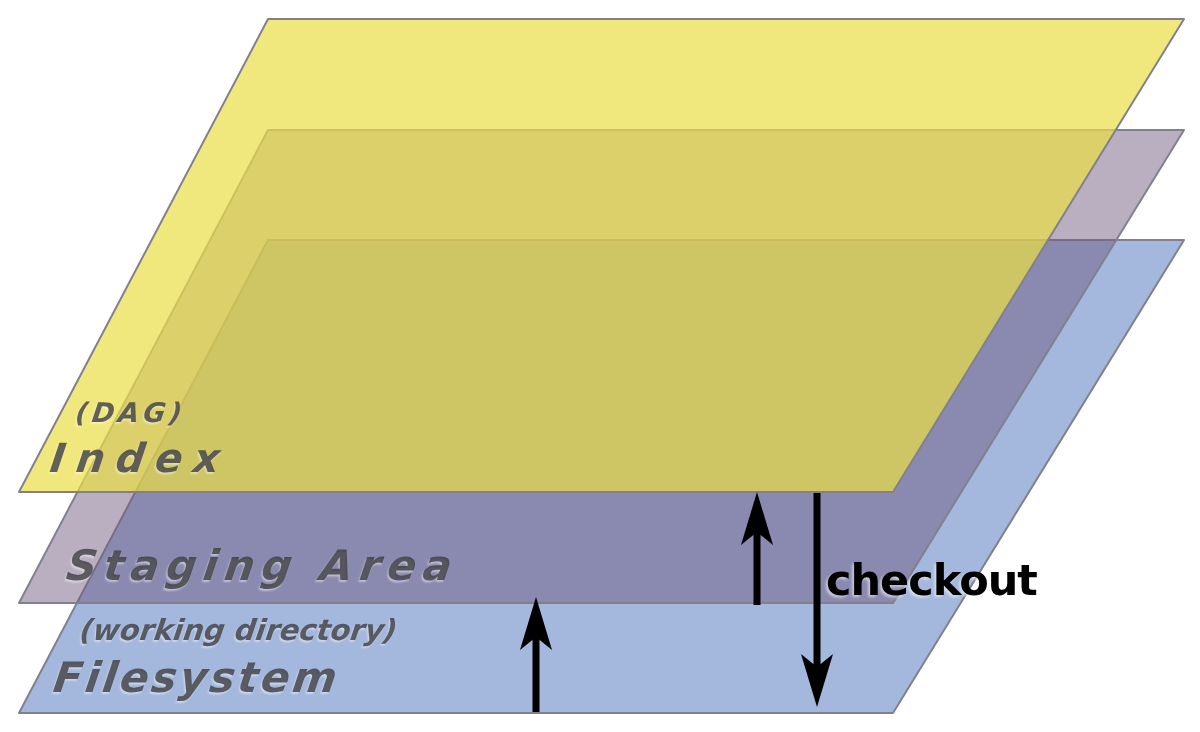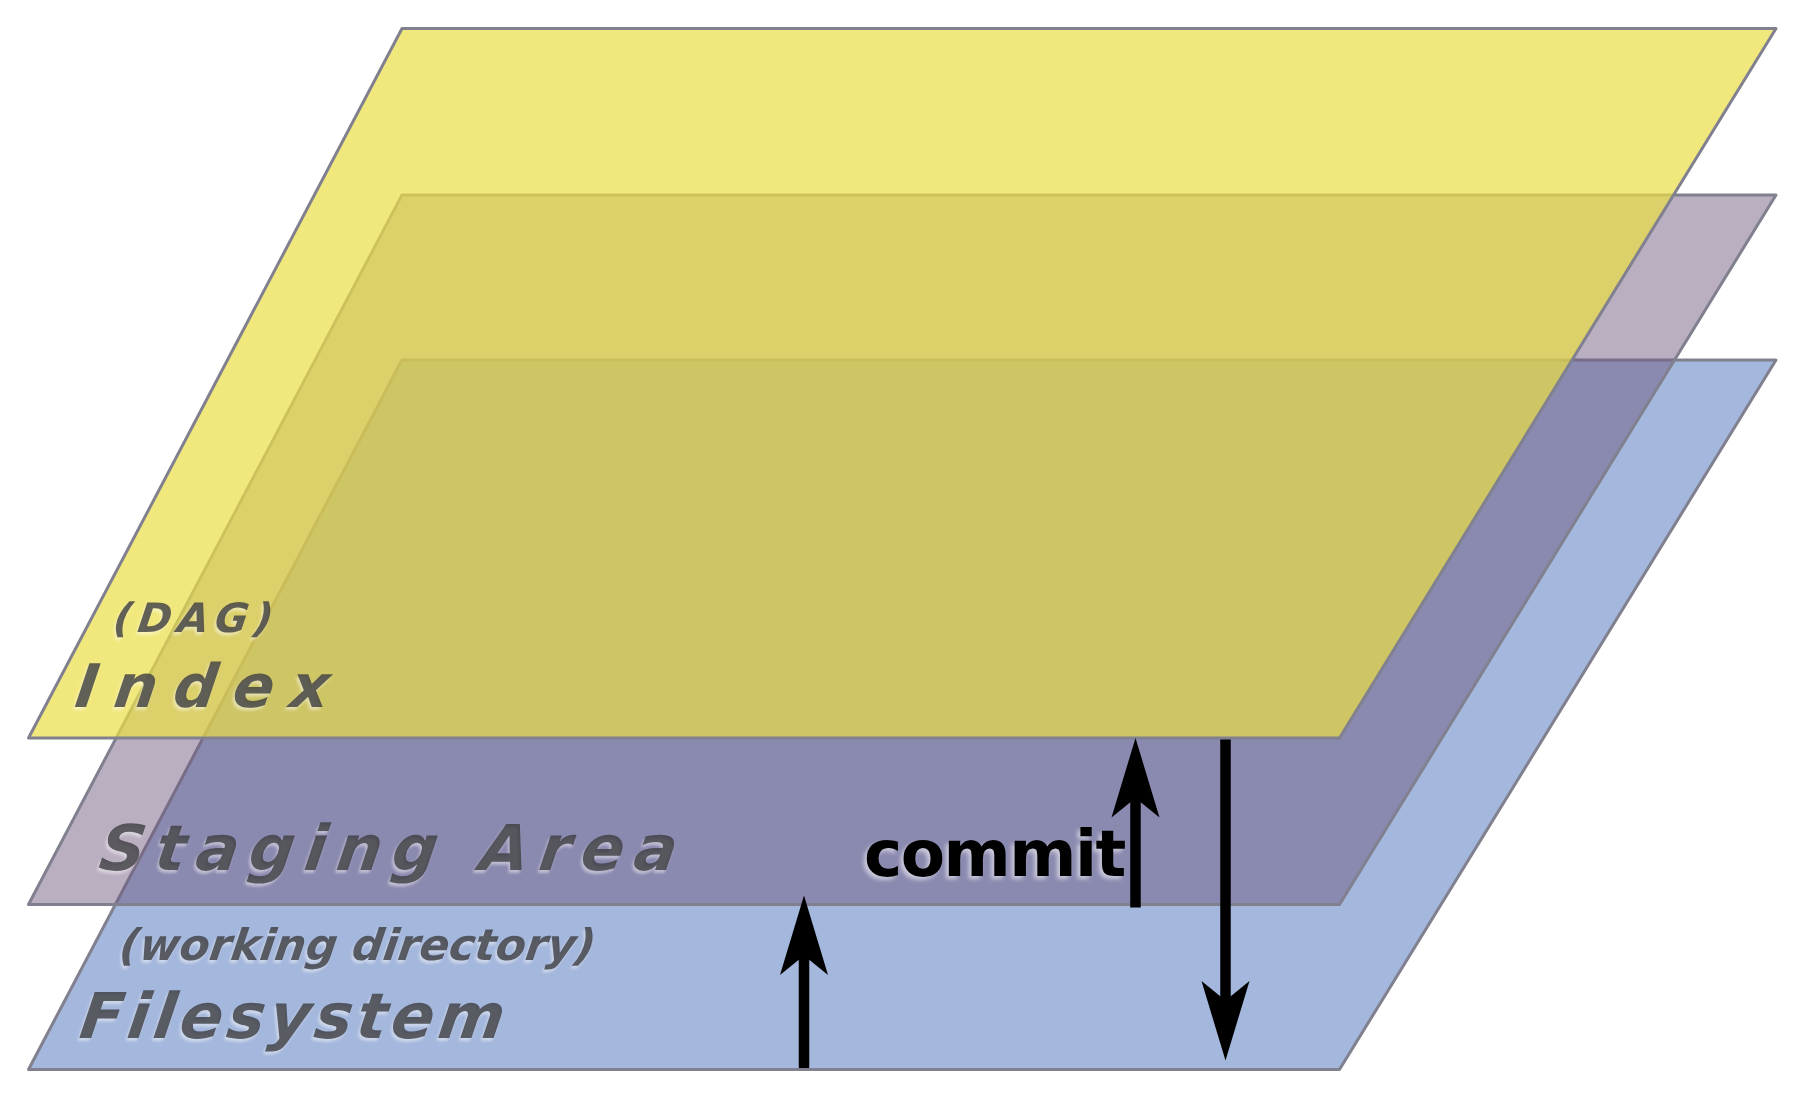--- a/index.html
+++ b/index.html
@@ -81,16 +81,16 @@
 
   <div class="label layer-label" id="index-label">Index</div>
 
   <div class="label layer-label" id="staging-label">Staging Area</div>
 
   <div class="label layer-label" id="wd-sublabel">(working directory)</div>
 
   <div class="label layer-label" id="filesystem-label">Filesystem</div>
 
 
-  <div class="label cmd-label" id="commit-label">commit</div>
 
+  <div class="label cmd-label" id="checkout-label">checkout</div>
 
 </div>
 
 </body></html>

